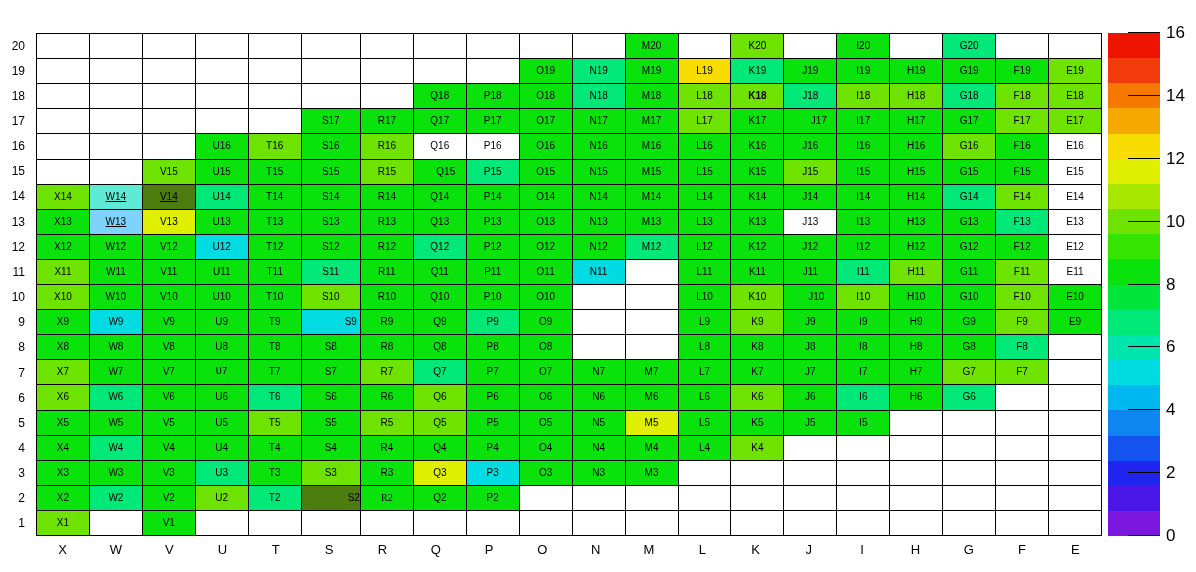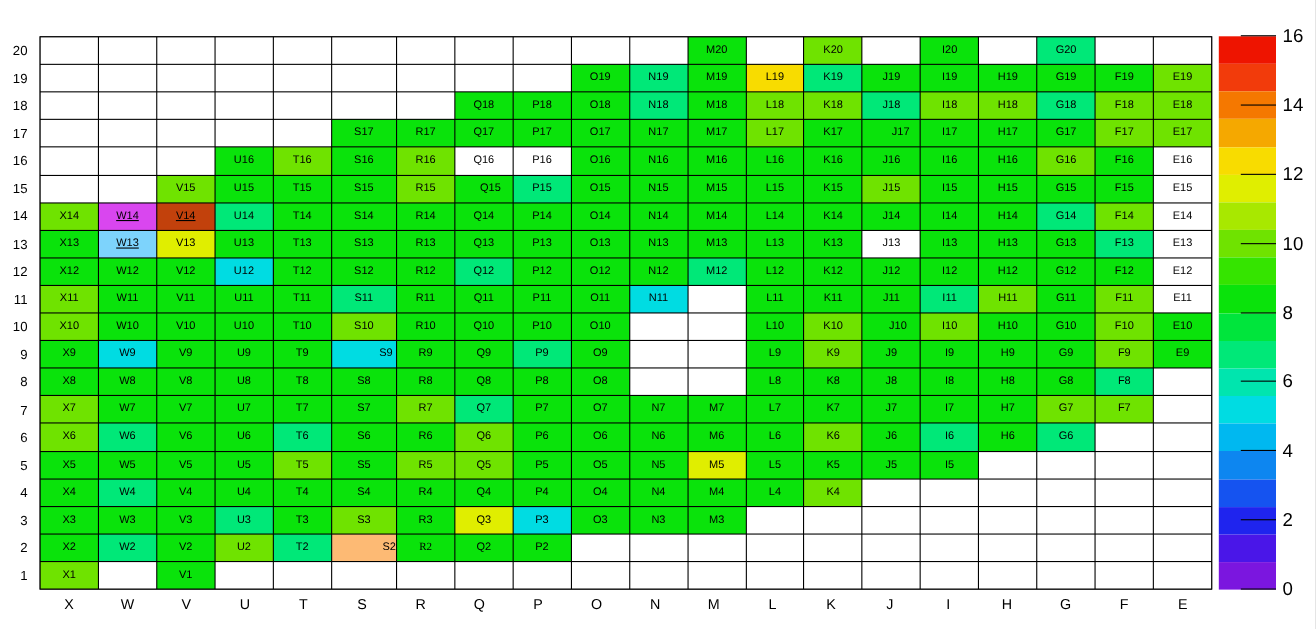--- a/index.html
+++ b/index.html
@@ -98,21 +98,21 @@
       <div class="cell"></div>
       <div class="cell"></div>
       <div class="cell"></div>
       <div class="cell"></div>
       <div class="cell" style="background: rgb(10, 227, 11);">Q18</div>
       <div class="cell" style="background: rgb(10, 227, 11);">P18</div>
       <div class="cell" style="background: rgb(10, 227, 11);">O18</div>
       <div class="cell" style="background: rgb(0, 232, 120);">N18</div>
       <div class="cell" style="background: rgb(10, 227, 11);">M18</div>
       <div class="cell" style="background: rgb(111, 227, 0);">L18</div>
-      <div class="cell" style="background: rgb(111, 227, 0);">K18</div>
+      <div class="cell" style="background: rgb(111, 227, 0); font-weight: bold;">K18</div>
       <div class="cell" style="background: rgb(0, 232, 120);">J18</div>
       <div class="cell" style="background: rgb(111, 227, 0);">I18</div>
       <div class="cell" style="background: rgb(111, 227, 0);">H18</div>
       <div class="cell" style="background: rgb(0, 232, 120);">G18</div>
       <div class="cell" style="background: rgb(111, 227, 0);">F18</div>
       <div class="cell" style="background: rgb(111, 227, 0);">E18</div>
       <div class="cell"></div>
       <div class="cell"></div>
       <div class="cell"></div>
       <div class="cell"></div>
@@ -166,22 +166,22 @@
       <div class="cell" style="background: rgb(10, 227, 11);">M15</div>
       <div class="cell" style="background: rgb(10, 227, 11);">L15</div>
       <div class="cell" style="background: rgb(10, 227, 11);">K15</div>
       <div class="cell" style="background: rgb(111, 227, 0);">J15</div>
       <div class="cell" style="background: rgb(10, 227, 11);">I15</div>
       <div class="cell" style="background: rgb(10, 227, 11);">H15</div>
       <div class="cell" style="background: rgb(10, 227, 11);">G15</div>
       <div class="cell" style="background: rgb(10, 227, 11);">F15</div>
       <div class="cell" style="background: rgb(255, 255, 255);">E15</div>
       <div class="cell" style="background: rgb(111, 227, 0);">X14</div>
-      <div class="cell" style="background: #d946ef; text-decoration: underline;">W14</div>
-      <div class="cell" style="background: #c2410c; text-decoration: underline;">V14</div>
+      <div class="cell" style="background: #5eead4; text-decoration: underline;">W14</div>
+      <div class="cell" style="background: #4d7c0f; text-decoration: underline;">V14</div>
       <div class="cell" style="background: rgb(0, 232, 120);">U14</div>
       <div class="cell" style="background: rgb(10, 227, 11);">T14</div>
       <div class="cell" style="background: rgb(10, 227, 11);">S14</div>
       <div class="cell" style="background: rgb(10, 227, 11);">R14</div>
       <div class="cell" style="background: rgb(10, 227, 11);">Q14</div>
       <div class="cell" style="background: rgb(10, 227, 11);">P14</div>
       <div class="cell" style="background: rgb(10, 227, 11);">O14</div>
       <div class="cell" style="background: rgb(10, 227, 11);">N14</div>
       <div class="cell" style="background: rgb(10, 227, 11);">M14</div>
       <div class="cell" style="background: rgb(10, 227, 11);">L14</div>
@@ -308,21 +308,21 @@
       <div class="cell" style="background: rgb(10, 227, 11);">K8</div>
       <div class="cell" style="background: rgb(10, 227, 11);">J8</div>
       <div class="cell" style="background: rgb(10, 227, 11);">I8</div>
       <div class="cell" style="background: rgb(10, 227, 11);">H8</div>
       <div class="cell" style="background: rgb(10, 227, 11);">G8</div>
       <div class="cell" style="background: rgb(0, 232, 120);">F8</div>
       <div class="cell"></div>
       <div class="cell" style="background: rgb(111, 227, 0);">X7</div>
       <div class="cell" style="background: rgb(10, 227, 11);">W7</div>
       <div class="cell" style="background: rgb(10, 227, 11);">V7</div>
-      <div class="cell" style="background: rgb(10, 227, 11);">U7</div>
+      <div class="cell" style="background: rgb(10, 227, 11); font-family: Liberation Mono, monospace;">U7</div>
       <div class="cell" style="background: rgb(10, 227, 11);">T7</div>
       <div class="cell" style="background: rgb(10, 227, 11);">S7</div>
       <div class="cell" style="background: rgb(111, 227, 0);">R7</div>
       <div class="cell" style="background: rgb(0, 232, 120);">Q7</div>
       <div class="cell" style="background: rgb(10, 227, 11);">P7</div>
       <div class="cell" style="background: rgb(10, 227, 11);">O7</div>
       <div class="cell" style="background: rgb(10, 227, 11);">N7</div>
       <div class="cell" style="background: rgb(10, 227, 11);">M7</div>
       <div class="cell" style="background: rgb(10, 227, 11);">L7</div>
       <div class="cell" style="background: rgb(10, 227, 11);">K7</div>
@@ -410,21 +410,21 @@
       <div class="cell"></div>
       <div class="cell"></div>
       <div class="cell"></div>
       <div class="cell"></div>
       <div class="cell"></div>
       <div class="cell" style="background: rgb(10, 227, 11);">X2</div>
       <div class="cell" style="background: rgb(0, 232, 120);">W2</div>
       <div class="cell" style="background: rgb(10, 227, 11);">V2</div>
       <div class="cell" style="background: rgb(111, 227, 0);">U2</div>
       <div class="cell" style="background: rgb(0, 232, 120);">T2</div>
-      <div class="cell" style="background: #fdba74; padding-left: 46px;">S2</div>
+      <div class="cell" style="background: #4d7c0f; padding-left: 46px;">S2</div>
       <div class="cell" style="background: rgb(10, 227, 11); font-family: Liberation Serif, serif;">R2</div>
       <div class="cell" style="background: rgb(10, 227, 11);">Q2</div>
       <div class="cell" style="background: rgb(10, 227, 11);">P2</div>
       <div class="cell"></div>
       <div class="cell"></div>
       <div class="cell"></div>
       <div class="cell"></div>
       <div class="cell"></div>
       <div class="cell"></div>
       <div class="cell"></div>

